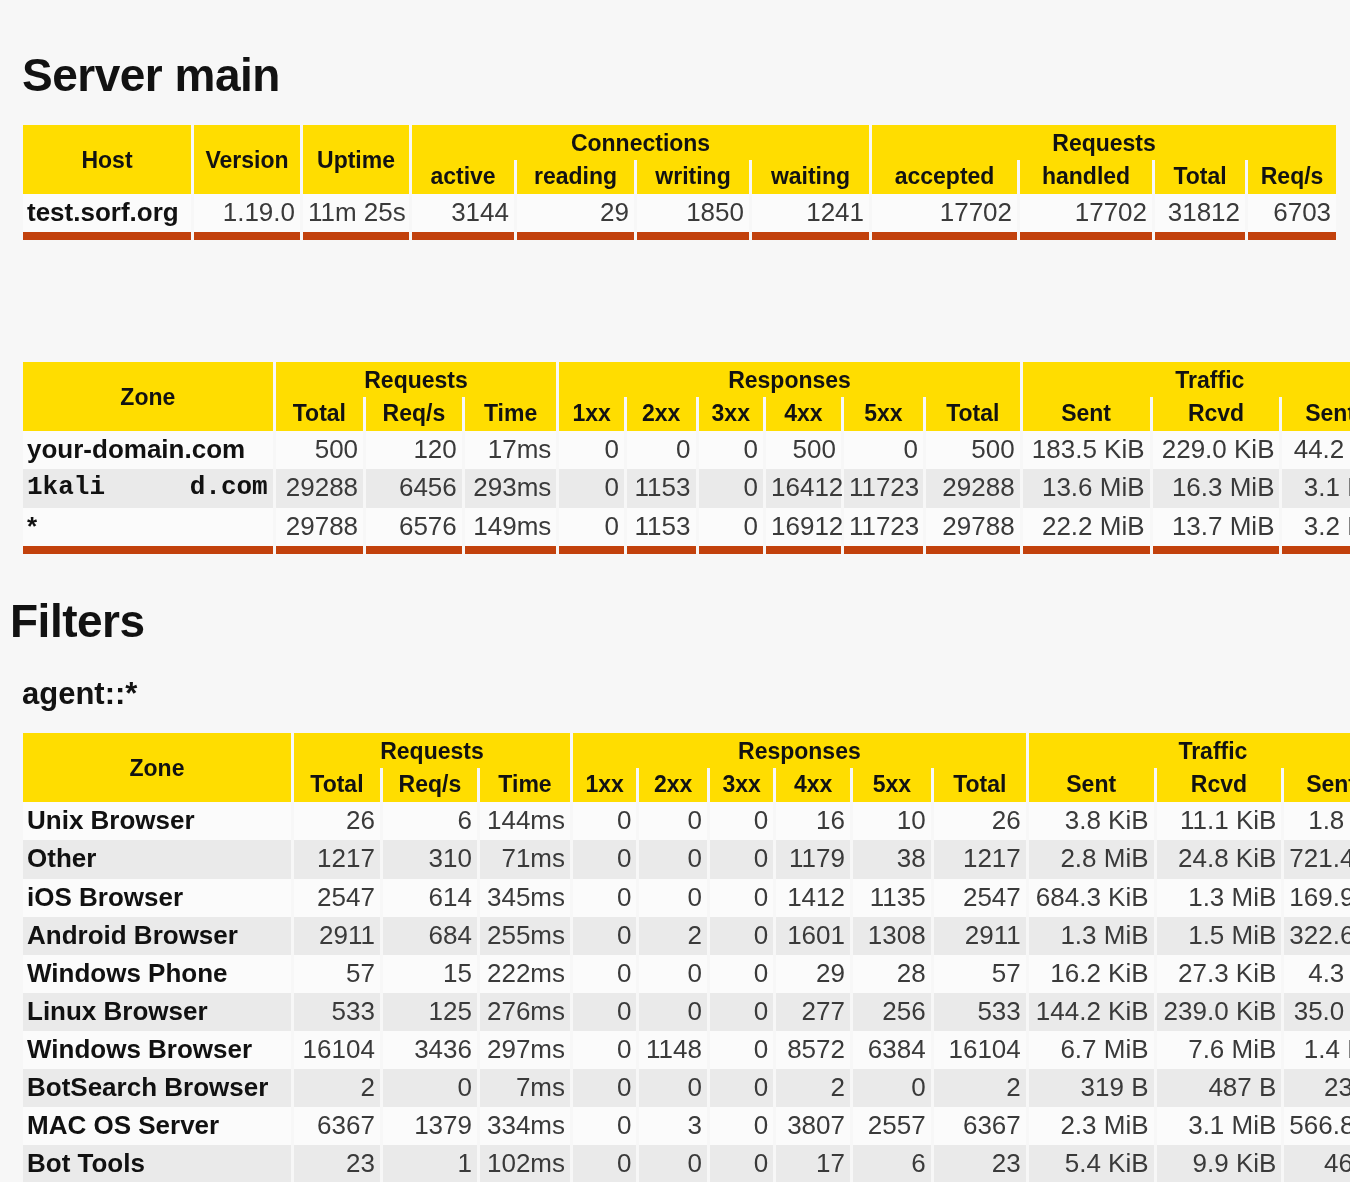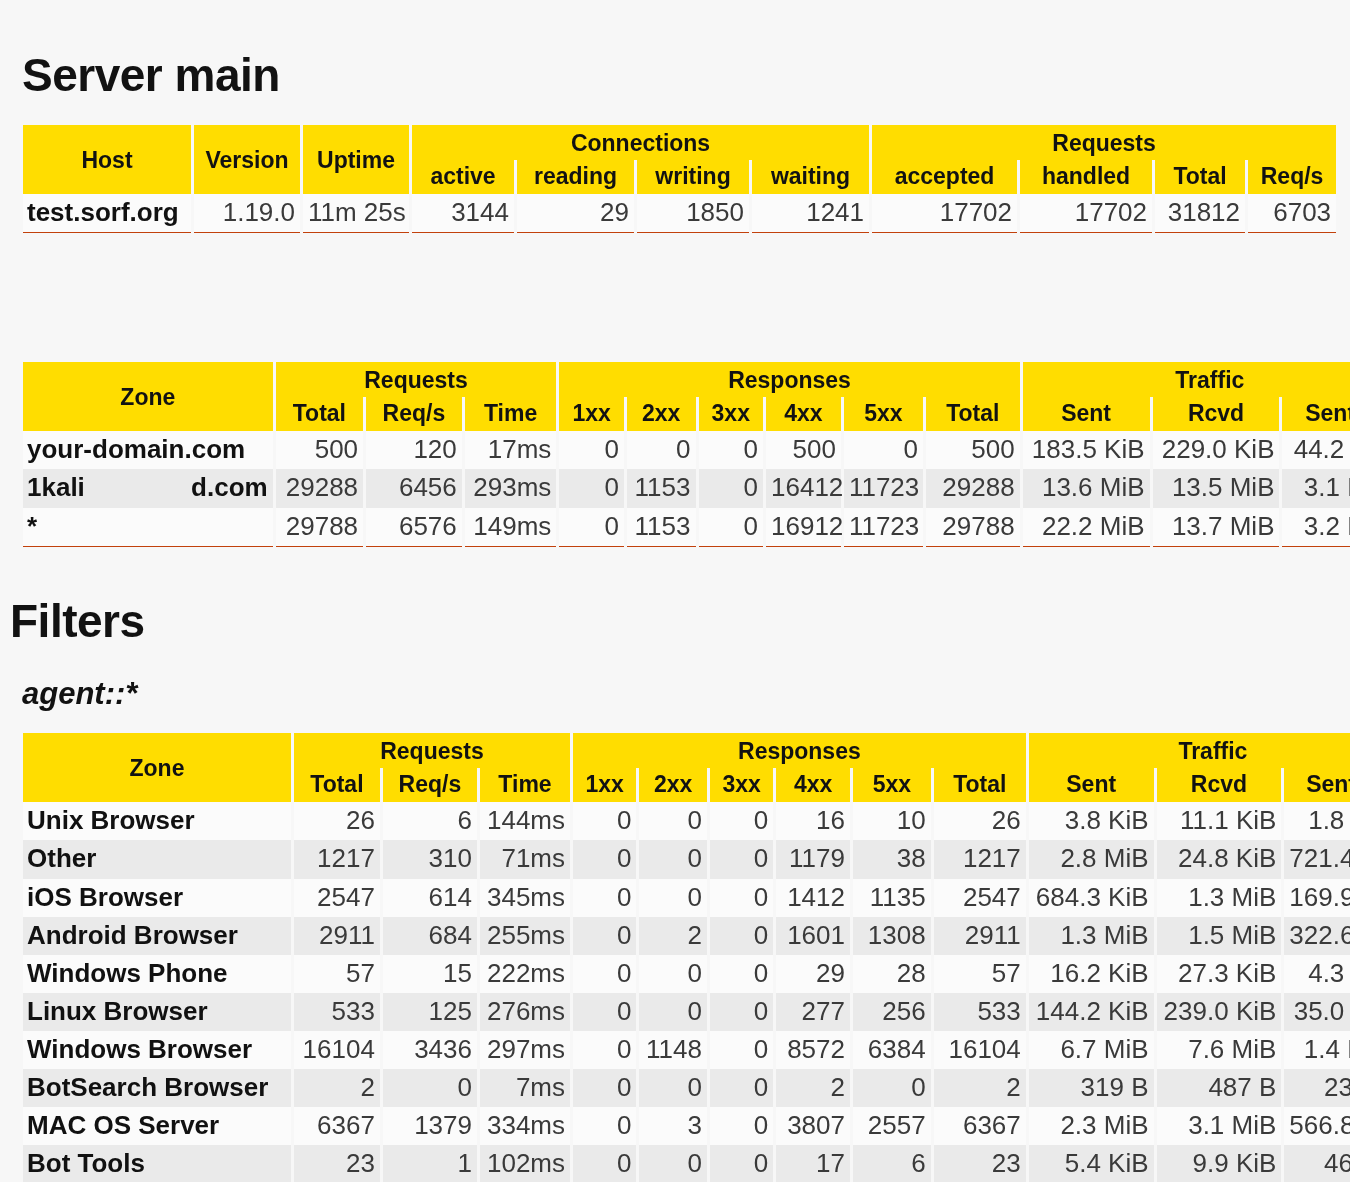--- a/index.html
+++ b/index.html
@@ -88,29 +88,30 @@
   table.stat tbody tr.alt td {
     background: #ececec;
   }
   table.stat tbody tr td {
     background: #fbfbfb;
   }
   table.stat tbody tr.alt td {
     background: #eaeaea;
   }
   table.stat tbody tr:last-child td {
-    border-bottom: 1px solid #c2410c;
+    border-bottom: 8px solid #c2410c;
   }
 
   
   .zone-split {
     display: flex;
     justify-content: space-between;
     align-items: flex-start;
     width: 100%;
+    font-family: Liberation Mono, monospace;
   }
   .zone-split .frag-l { }
   .zone-split .frag-r { }
 
   
   #server-main-table { width: 1306px; }
 
   
   #server-zones-table { width: 1380px; }
   #filters-table { width: 1380px; }
@@ -249,21 +250,21 @@
             <td>29288</td>
             <td>6456</td>
             <td>293ms</td>
             <td>0</td>
             <td>1153</td>
             <td>0</td>
             <td>16412</td>
             <td>11723</td>
             <td>29288</td>
             <td>13.6 MiB</td>
-            <td>13.5 MiB</td>
+            <td>16.3 MiB</td>
             <td>3.1 MiB</td>
           </tr>
           <tr>
             <td class="zone-name">*</td>
             <td>29788</td>
             <td>6576</td>
             <td>149ms</td>
             <td>0</td>
             <td>1153</td>
             <td>0</td>
@@ -274,21 +275,21 @@
             <td>13.7 MiB</td>
             <td>3.2 MiB</td>
           </tr>
         </tbody>
     </table>
   </div>
 
   <div class="blk" style="left:10px; top:598px;">
     <h1 class="section-title">Filters</h1>
   </div>
-  <div class="blk" style="left:22px; top:678px;font-style:italic;">
+  <div class="blk" style="left:22px; top:678px;">
     <div class="sub-title">agent::*</div>
   </div>
 
   <div class="blk table-clip" style="left:20px; top:733px;">
     <table class="stat" id="filters-table">
       <colgroup>
         <col style="width:262px">
         <col style="width:84px">
           <col style="width:92px">
           <col style="width:88px">

